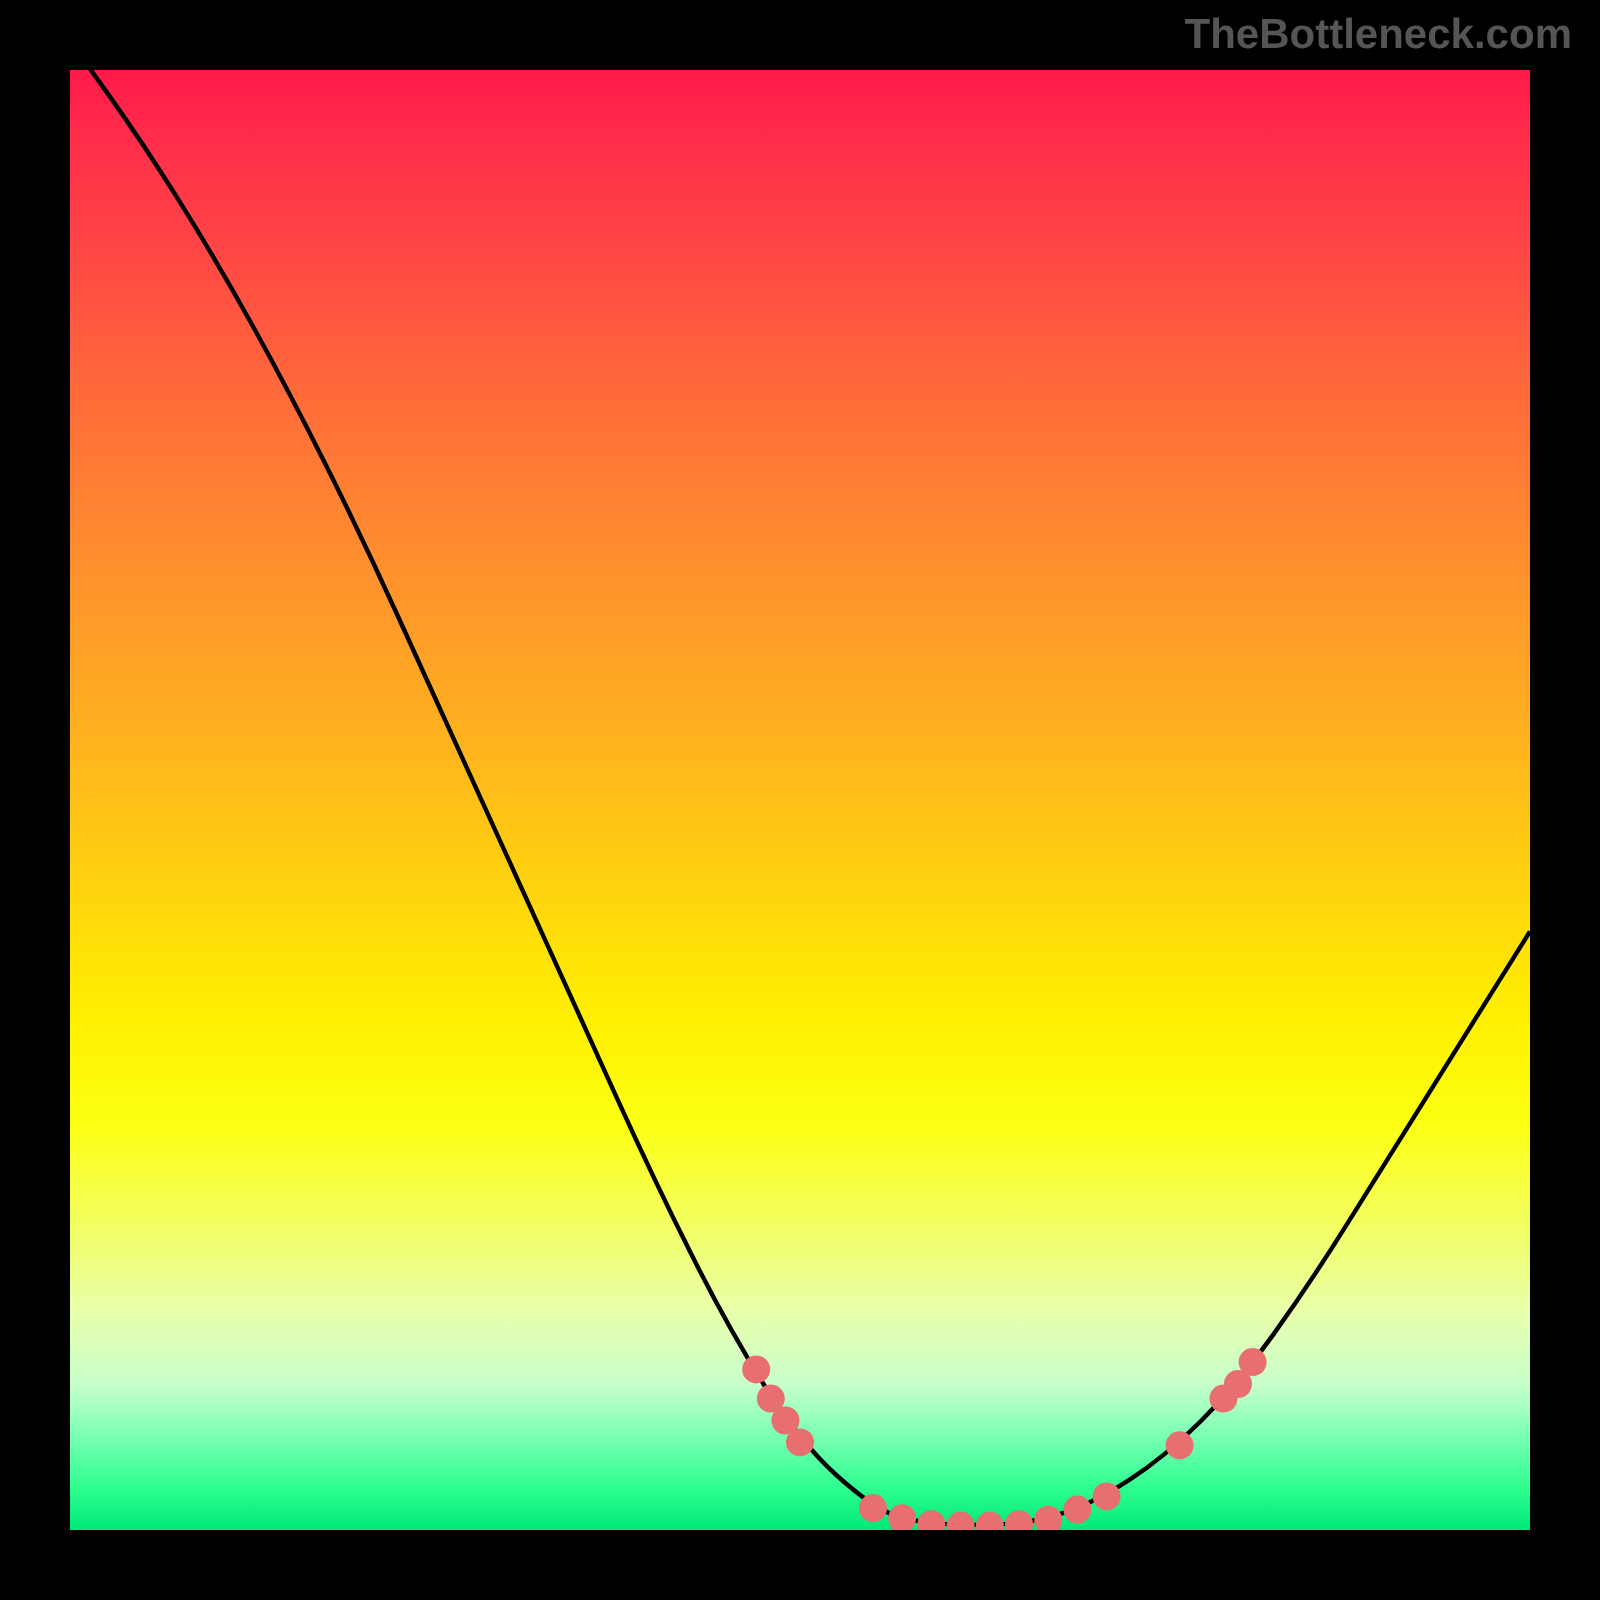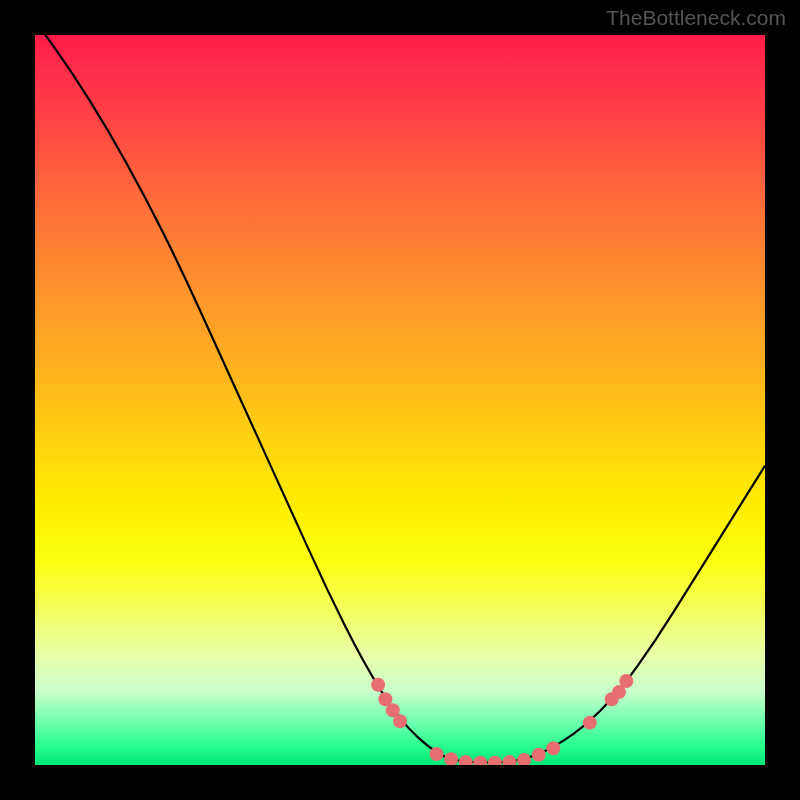--- a/index.html
+++ b/index.html
@@ -10,21 +10,21 @@
     position: relative;
     overflow: hidden;
     font-family: Arial, sans-serif;
   }
   .attribution {
     position: absolute;
     top: 6px;
     right: 14px;
     color: #555;
     font-size: 21px;
-    font-weight: 400;
+    font-weight: 700;
     z-index: 10;
     text-align: center;
   }
   .plot-area {
     position: absolute;
     left: 35px;
     top: 35px;
     width: 730px;
     height: 730px;
     overflow: hidden;

